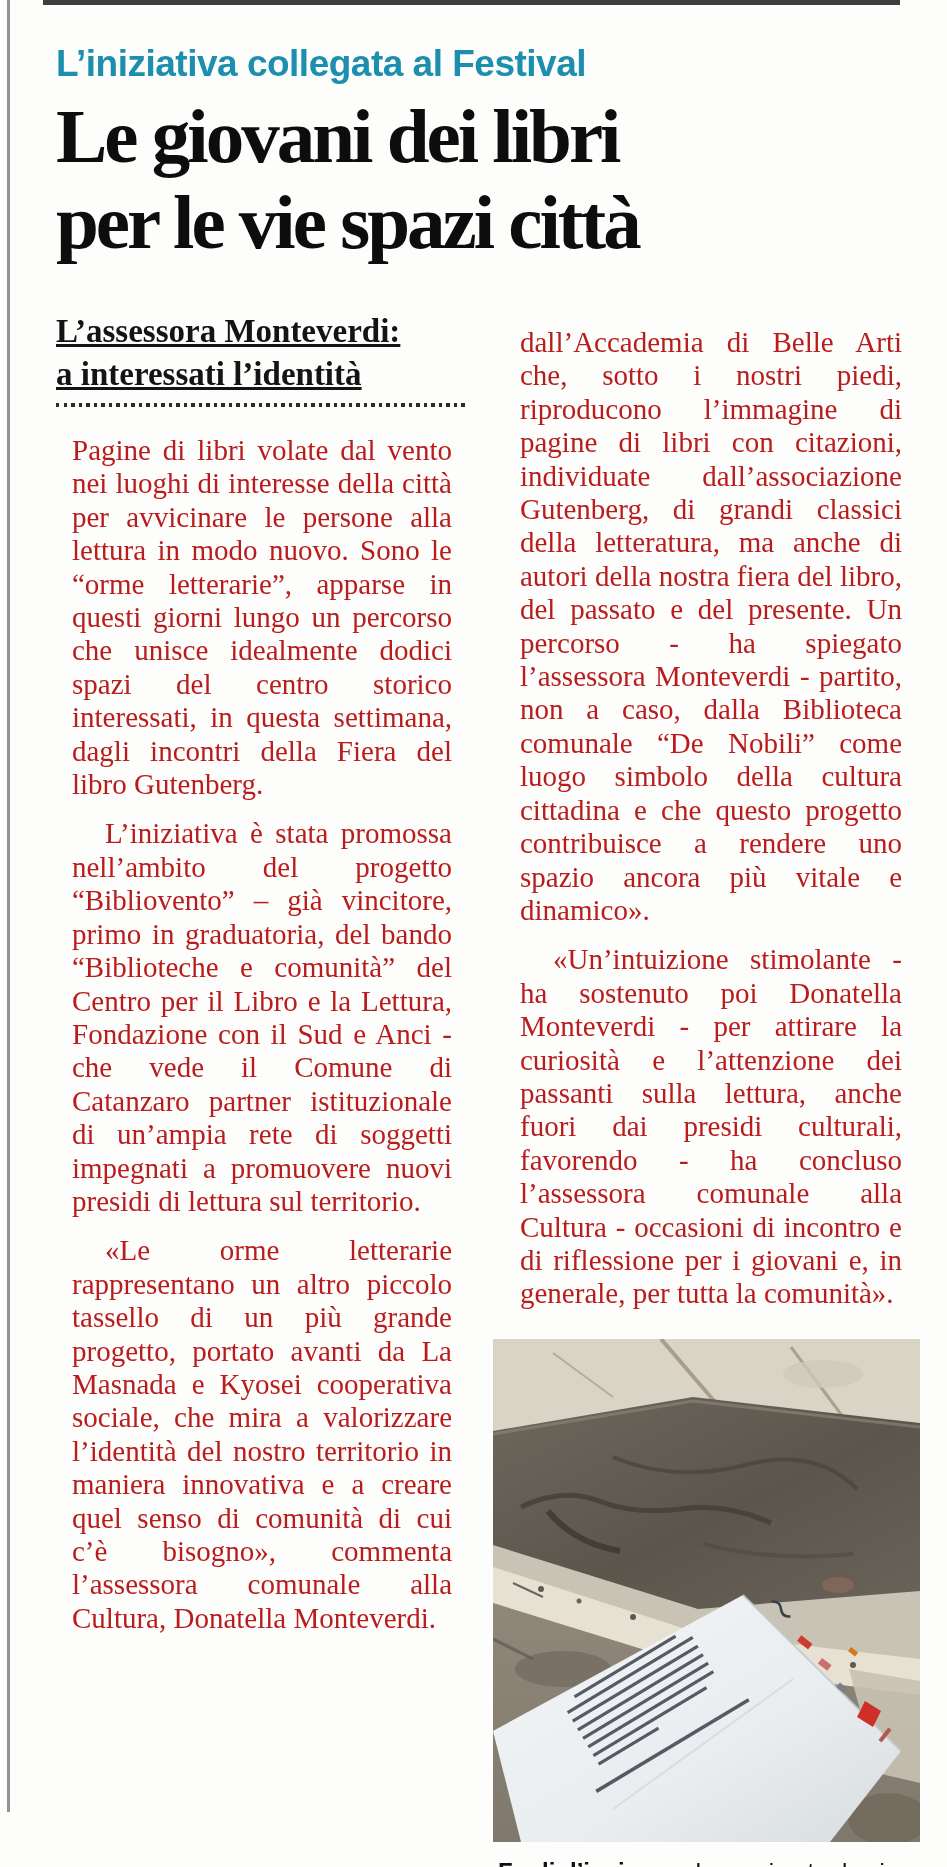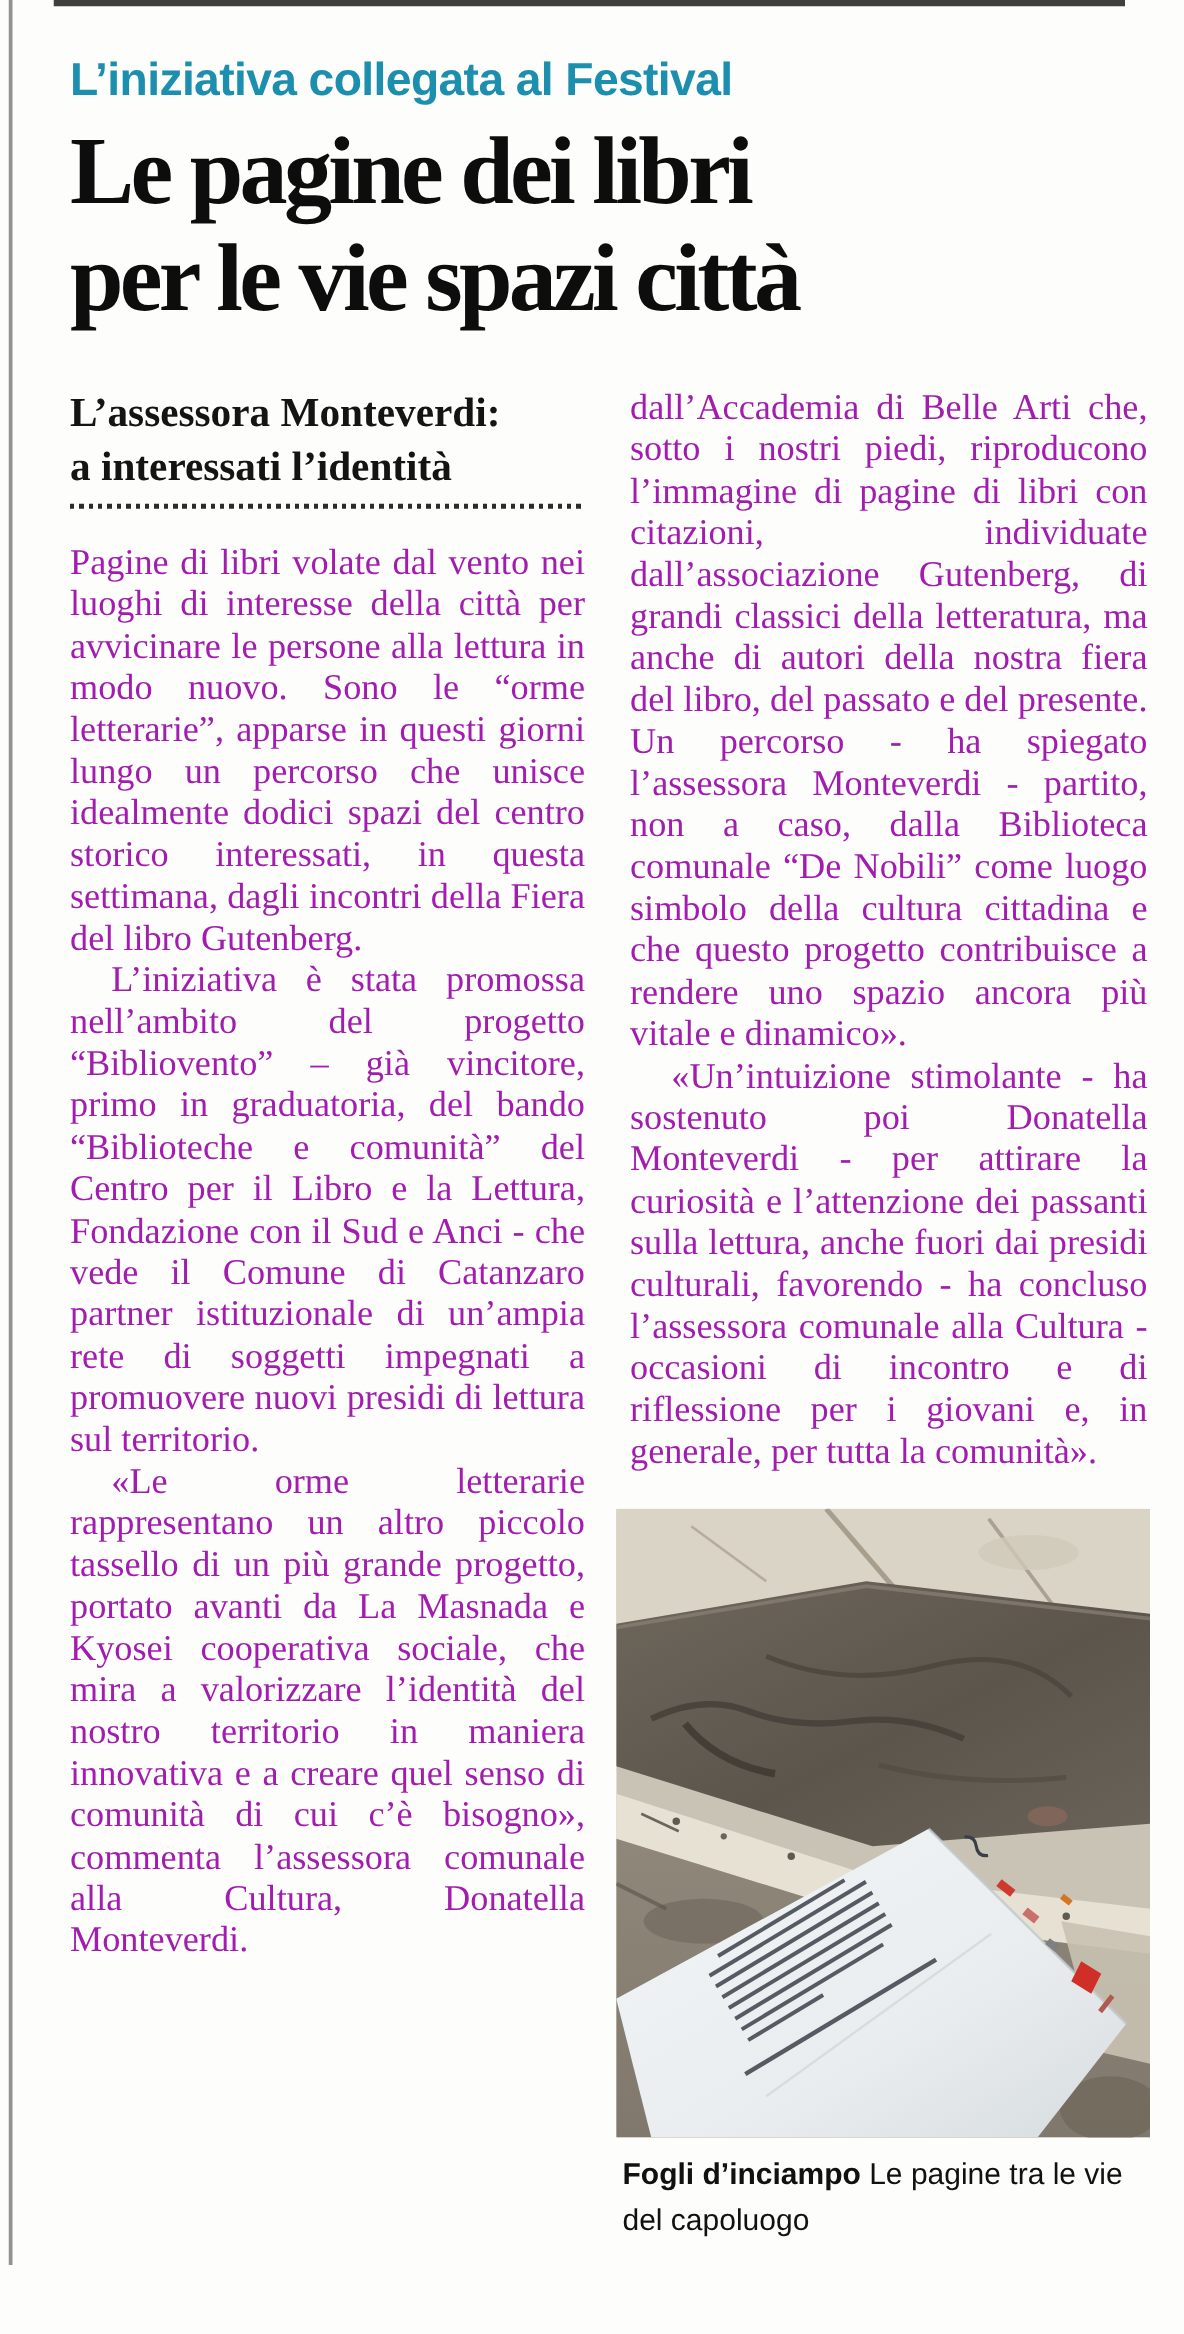--- a/index.html
+++ b/index.html
@@ -41,32 +41,33 @@
   .columns{
     margin-top:45px;
     display:flex;
   }
   .col-left{width:412px;margin-right:36px;flex:none;}
   .col-right{width:414px;flex:none;}
   .standfirst{
     font-weight:bold;
     font-size:33px;line-height:43px;
     color:#141414;
+    text-decoration:underline;
   }
   .standfirst span{display:block;}
   .dotted-rule{
     margin-top:7px;
     height:4px;
     background:repeating-linear-gradient(90deg,#2b2b2b 0 3.5px,transparent 3.5px 7.5px);
   }
   .body-copy p{
-    margin:0;
+    margin:16px;
     font-size:29px;line-height:33.4px;
     text-align:justify;
-    color:#a21caf;
+    color:#b91c1c;
   }
   .body-copy p.indent{text-indent:33px;}
   .col-left .body-copy{margin-top:27px;}
   .photo-wrap{
     margin-top:28px;
     margin-left:-11px;
     width:427px;height:503px;
   }
   .photo-wrap svg{display:block;}
   .caption{
@@ -82,21 +83,21 @@
 <body>
 
 <div class="side-rule"></div>
 <div class="top-rule"></div>
 
 <div class="content">
 
   <div class="kicker">L’iniziativa collegata al Festival</div>
 
   <h1 class="headline" style="margin-bottom:0;">
-    <span>Le pagine dei libri</span>
+    <span>Le giovani dei libri</span>
     <span>per le vie spazi città</span>
   </h1>
 
   <div class="columns">
 
     <div class="col-left">
       <div class="standfirst">
         <span>L’assessora Monteverdi:</span>
         <span>a interessati l’identità</span>
       </div>

